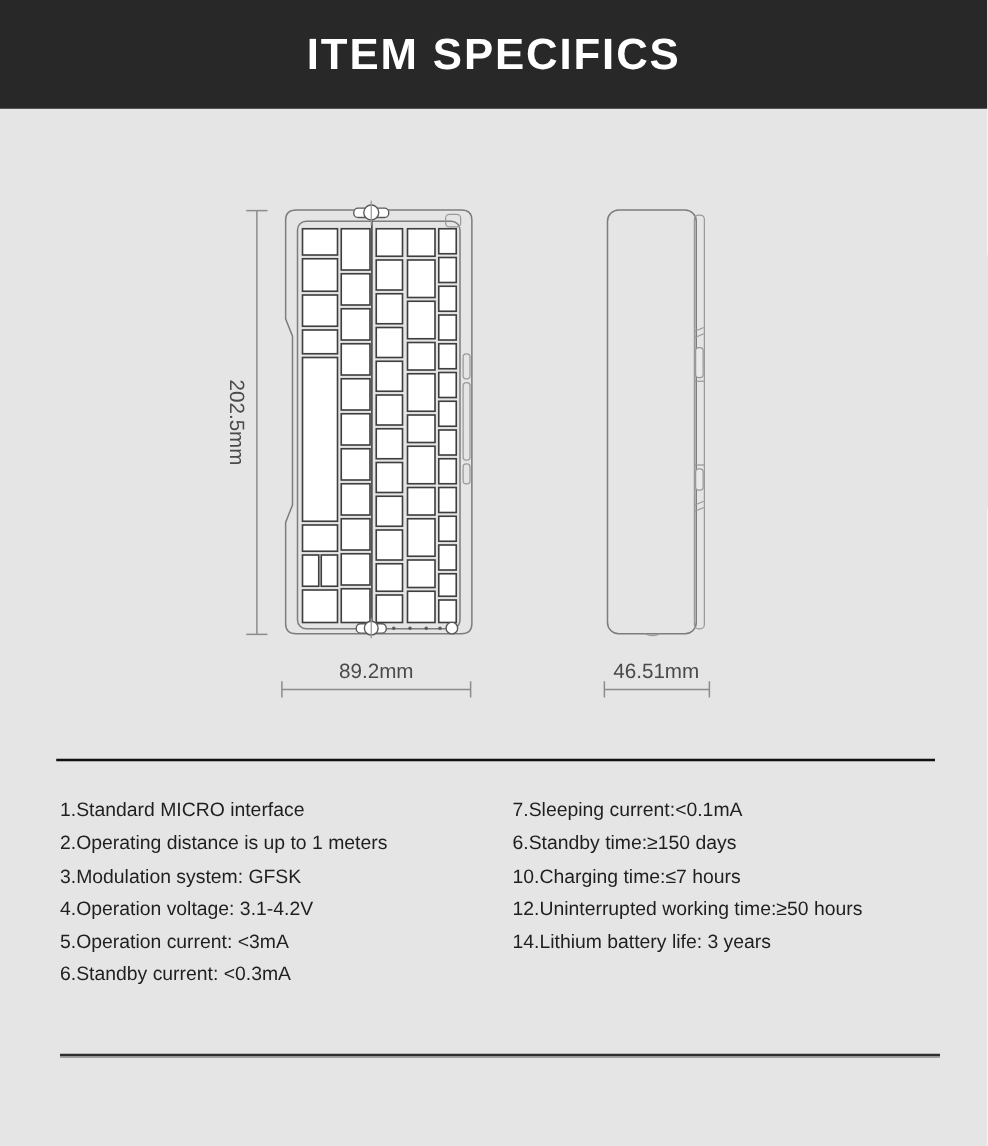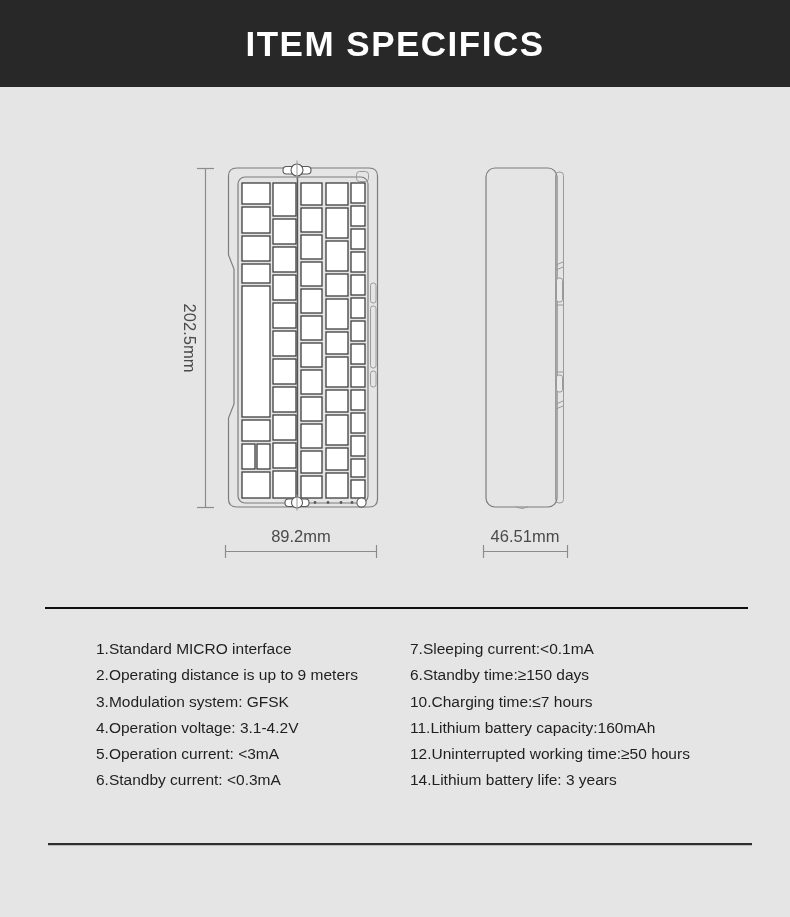--- a/index.html
+++ b/index.html
@@ -26,21 +26,21 @@
   .led{fill:#5a5a5a;}
   .dim-line{stroke:#8c8c8c;stroke-width:1.2;fill:none;}
   .dim-text{fill:#4a4a4a;font-size:16.5px;font-family:"Liberation Sans",sans-serif;}
   .divider{position:absolute;height:2px;background:#0f0f0f;}
   .divider-top{left:45px;top:607px;width:703px;}
   .divider-bottom{left:48px;top:843px;width:704px;background:#2e2e2e;border-bottom:1px solid #b9b9b9;}
   .specs{
     position:absolute;margin:0;padding:0;list-style:none;
     font-size:15.5px;line-height:26.3px;color:#1f1f1f;white-space:nowrap;
   }
-  .specs-left{left:48px;top:636px;margin-left:48px;}
+  .specs-left{left:48px;top:636px;}
   .specs-right{left:410px;top:636px;}
 </style>
 </head>
 <body>
 
 <div class="page">
 
   <header class="header-bar">
     <h1 class="page-title">ITEM SPECIFICS</h1>
   </header>
@@ -181,31 +181,30 @@
       <line class="dim-line" x1="483.5" y1="551.5" x2="567.5" y2="551.5"></line>
       <line class="dim-line" x1="483.5" y1="545" x2="483.5" y2="558"></line>
       <line class="dim-line" x1="567.5" y1="545" x2="567.5" y2="558"></line>
     </g>
   </svg>
 
   <div class="divider divider-top"></div>
 
   <ul class="specs specs-left">
     <li>1.Standard MICRO interface</li>
-    <li>2.Operating distance is up to 9 meters</li>
+    <li>2.Operating distance is up to 1 meters</li>
     <li>3.Modulation system: GFSK</li>
     <li>4.Operation voltage: 3.1-4.2V</li>
     <li>5.Operation current: &lt;3mA</li>
     <li>6.Standby current: &lt;0.3mA</li>
   </ul>
 
   <ul class="specs specs-right">
     <li>7.Sleeping current:&lt;0.1mA</li>
     <li>6.Standby time:≥150 days</li>
     <li>10.Charging time:≤7 hours</li>
-    <li>11.Lithium battery capacity:160mAh</li>
     <li>12.Uninterrupted working time:≥50 hours</li>
     <li>14.Lithium battery life: 3 years</li>
   </ul>
 
   <div class="divider divider-bottom"></div>
 
 </div>
 
 </body></html>

